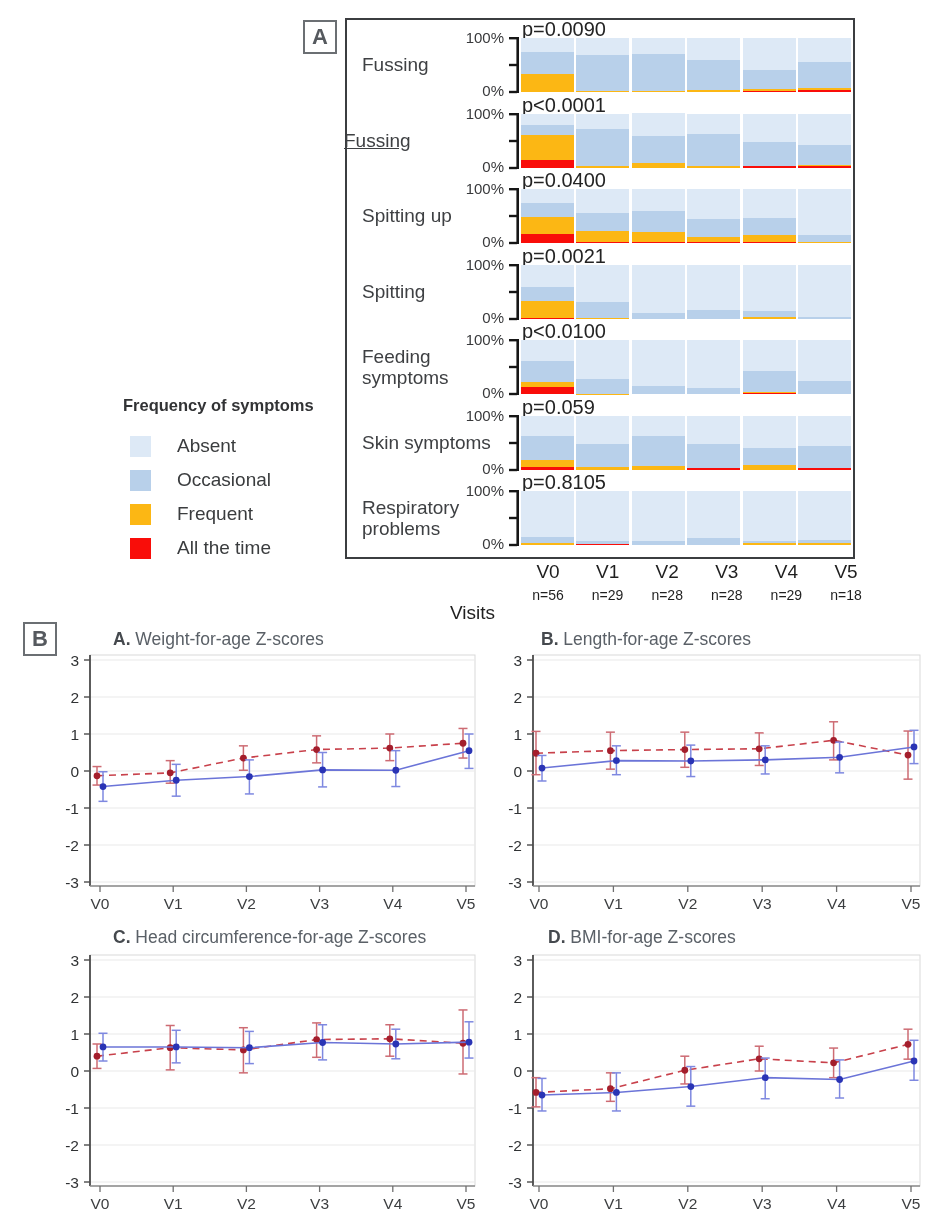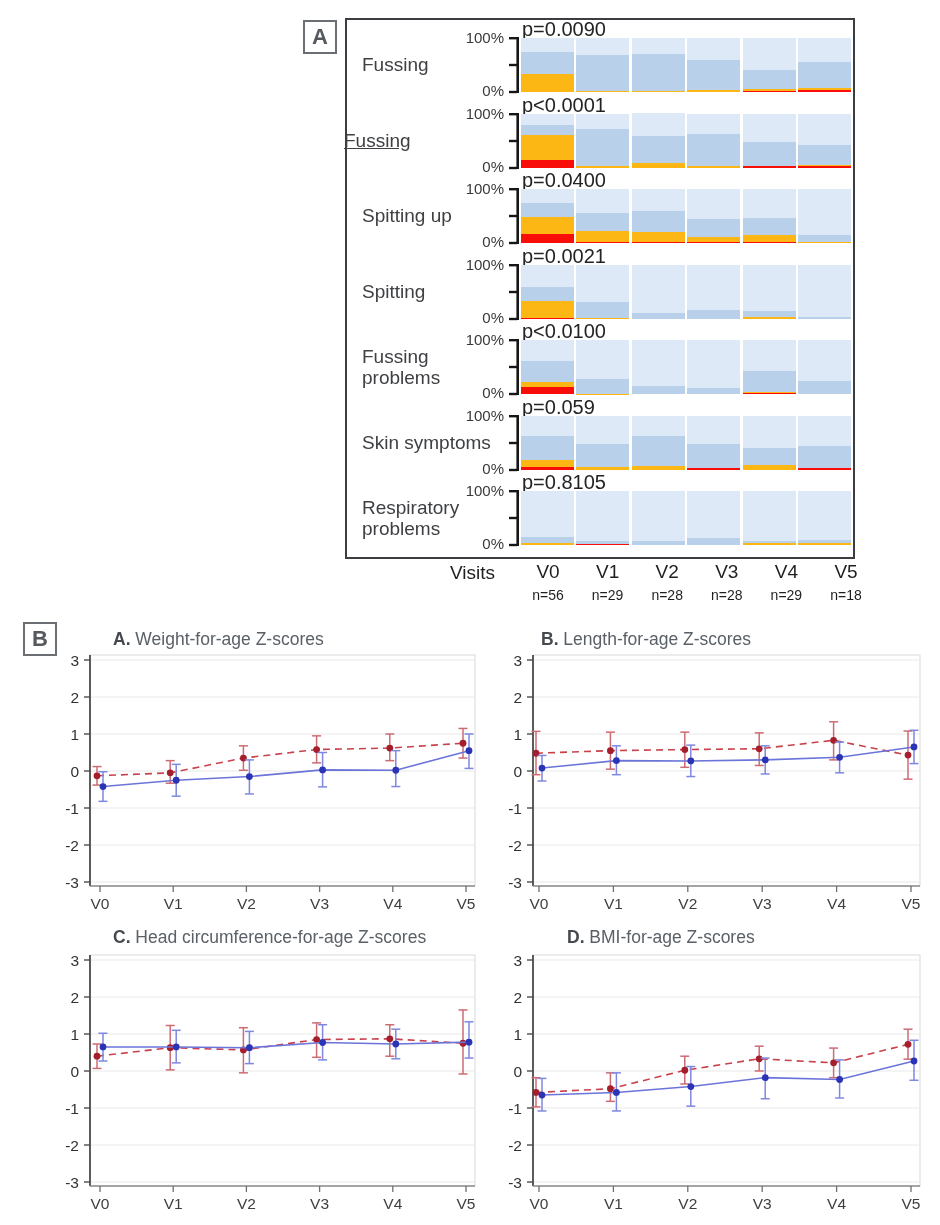--- a/index.html
+++ b/index.html
@@ -15,21 +15,21 @@
         font-size:19px;line-height:1.12;color:#3e4043;}
   .pvalue{position:absolute;font-size:20px;color:#232323;}
   .ytick-label{position:absolute;width:60px;text-align:right;font-size:15px;color:#38393b;}
   .bars{position:absolute;display:flex;gap:2.4px;align-items:flex-end;}
   .bar{display:flex;flex-direction:column-reverse;width:53px;height:100%;}
   .legend{position:absolute;left:123px;top:396px;width:215px;}
   .legend-title{font-size:16.5px;font-weight:bold;color:#323335;margin-bottom:14px;}
   .legend-item{display:flex;align-items:center;height:34px;}
   .legend-swatch{width:21px;height:21px;margin-left:7px;margin-right:26px;flex:none;}
   .legend-text{font-size:19px;color:#3a3c3e;}
-  .visits-word{position:absolute;font-size:19px;color:#1f1f1f;}
+  .visits-word{position:absolute;font-size:19px;color:#1f1f1f;margin-top:40px;}
   .visit-col{position:absolute;width:64px;text-align:center;}
   .visit-v{font-size:19px;color:#1f1f1f;}
   .visit-n{font-size:14px;color:#1f1f1f;margin-top:4px;}
   .chart-title{position:absolute;font-size:17.5px;color:#5a6067;white-space:nowrap;}
   .chart-title b{color:#45494e;}
   svg{position:absolute;overflow:visible;}
 </style>
 </head>
 <body>
 <div id="root">
@@ -223,21 +223,21 @@
           <div style="width: 100%; height: 6.5px; background: rgb(184, 208, 234);"></div>
           <div style="width: 100%; height: 46.4px; background: rgb(221, 233, 246);"></div>
         </div>
         <div class="bar">
           <div style="width: 100%; height: 0px; background: rgb(249, 13, 9);"></div>
           <div style="width: 100%; height: 0px; background: rgb(252, 183, 20);"></div>
           <div style="width: 100%; height: 1.6px; background: rgb(184, 208, 234);"></div>
           <div style="width: 100%; height: 52.4px; background: rgb(221, 233, 246);"></div>
         </div>
       </div>
-      <div class="symptom-label abs" style="left: 362px; top: 337px; height: 60px;">Fussing problems</div>
+      <div class="symptom-label abs" style="left: 362px; top: 337px; height: 60px;">Feeding symptoms</div>
       <div class="pvalue abs" style="left: 522px; top: 320px;">p&lt;0.0100</div>
       <div class="ytick-label abs" style="left: 444px; top: 331px;">100%</div>
       <div class="ytick-label abs" style="left: 444px; top: 384px;">0%</div>
       <svg width="16" height="62" style="left:504px;top:336px;">
         <line x1="13.7" y1="3" x2="13.7" y2="59" stroke="#161616" stroke-width="2.6"></line>
         <line x1="5" y1="4.2" x2="13" y2="4.2" stroke="#161616" stroke-width="2.4"></line>
         <line x1="5" y1="31" x2="13" y2="31" stroke="#161616" stroke-width="2.4"></line>
         <line x1="5" y1="58" x2="13" y2="58" stroke="#161616" stroke-width="2.4"></line>
       </svg>
       <div class="bars" style="left: 521px; top: 340px; width: 330px; height: 54px; gap: 2.4px;">
@@ -369,20 +369,39 @@
         </div>
         <div class="bar">
           <div style="width: 100%; height: 0px; background: rgb(249, 13, 9);"></div>
           <div style="width: 100%; height: 2.2px; background: rgb(252, 183, 20);"></div>
           <div style="width: 100%; height: 3.2px; background: rgb(184, 208, 234);"></div>
           <div style="width: 100%; height: 48.6px; background: rgb(221, 233, 246);"></div>
         </div>
       </div>
     </div>
 
+  <div class="legend">
+    <div class="legend-title">Frequency of symptoms</div>
+    <div class="legend-item">
+      <span class="legend-swatch" style="background: rgb(221, 233, 246);"></span>
+      <span class="legend-text">Absent</span>
+    </div>
+    <div class="legend-item">
+      <span class="legend-swatch" style="background: rgb(184, 208, 234);"></span>
+      <span class="legend-text">Occasional</span>
+    </div>
+    <div class="legend-item">
+      <span class="legend-swatch" style="background: rgb(252, 183, 20);"></span>
+      <span class="legend-text">Frequent</span>
+    </div>
+    <div class="legend-item">
+      <span class="legend-swatch" style="background: rgb(249, 13, 9);"></span>
+      <span class="legend-text">All the time</span>
+    </div>
+  </div>
 
   <div class="visits-word" style="left:450px;top:562px;">Visits</div>
   <div id="visitCols">
       <div class="visit-col abs" style="left: 516px; top: 561px;">
         <div class="visit-v">V0</div>
         <div class="visit-n">n=56</div>
       </div>
       <div class="visit-col abs" style="left: 575.6px; top: 561px;">
         <div class="visit-v">V1</div>
         <div class="visit-n">n=29</div>
@@ -697,21 +716,21 @@
           <line x1="429.5" y1="113.04999999999995" x2="438.5" y2="113.04999999999995" stroke="#7e88e0" stroke-width="1.5"></line>
           <polyline points="68,101.95000000000005 141.2,101.95000000000005 214.4,102.69000000000005 287.6,97.50999999999999 360.8,98.99000000000001 434,97.13999999999987" fill="none" stroke="#6b74d8" stroke-width="1.6"></polyline>
           <circle cx="68" cy="101.95000000000005" r="3.4" fill="#2a34b5"></circle>
           <circle cx="141.2" cy="101.95000000000005" r="3.4" fill="#2a34b5"></circle>
           <circle cx="214.4" cy="102.69000000000005" r="3.4" fill="#2a34b5"></circle>
           <circle cx="287.6" cy="97.50999999999999" r="3.4" fill="#2a34b5"></circle>
           <circle cx="360.8" cy="98.99000000000001" r="3.4" fill="#2a34b5"></circle>
           <circle cx="434" cy="97.13999999999987" r="3.4" fill="#2a34b5"></circle>
         </g>
       </svg>
-      <div class="chart-title" style="left: 567px; top: 927px;"><b>D.</b><span> BMI-for-age Z-scores</span></div>
+      <div class="chart-title" style="left: 548px; top: 927px;"><b>D.</b><span> BMI-for-age Z-scores</span></div>
       <svg width="450" height="283" style="left:478px;top:945px;">
         <rect x="55" y="10" width="387" height="231" fill="#ffffff" stroke="#d9d9d9" stroke-width="1"></rect>
         <g>
           <line x1="55" y1="15" x2="442" y2="15" stroke="#e9e9e9" stroke-width="1.2"></line>
           <line x1="55" y1="52" x2="442" y2="52" stroke="#e9e9e9" stroke-width="1.2"></line>
           <line x1="55" y1="89" x2="442" y2="89" stroke="#e9e9e9" stroke-width="1.2"></line>
           <line x1="55" y1="126" x2="442" y2="126" stroke="#e9e9e9" stroke-width="1.2"></line>
           <line x1="55" y1="163" x2="442" y2="163" stroke="#e9e9e9" stroke-width="1.2"></line>
           <line x1="55" y1="200" x2="442" y2="200" stroke="#e9e9e9" stroke-width="1.2"></line>
           <line x1="55" y1="237" x2="442" y2="237" stroke="#e9e9e9" stroke-width="1.2"></line>

